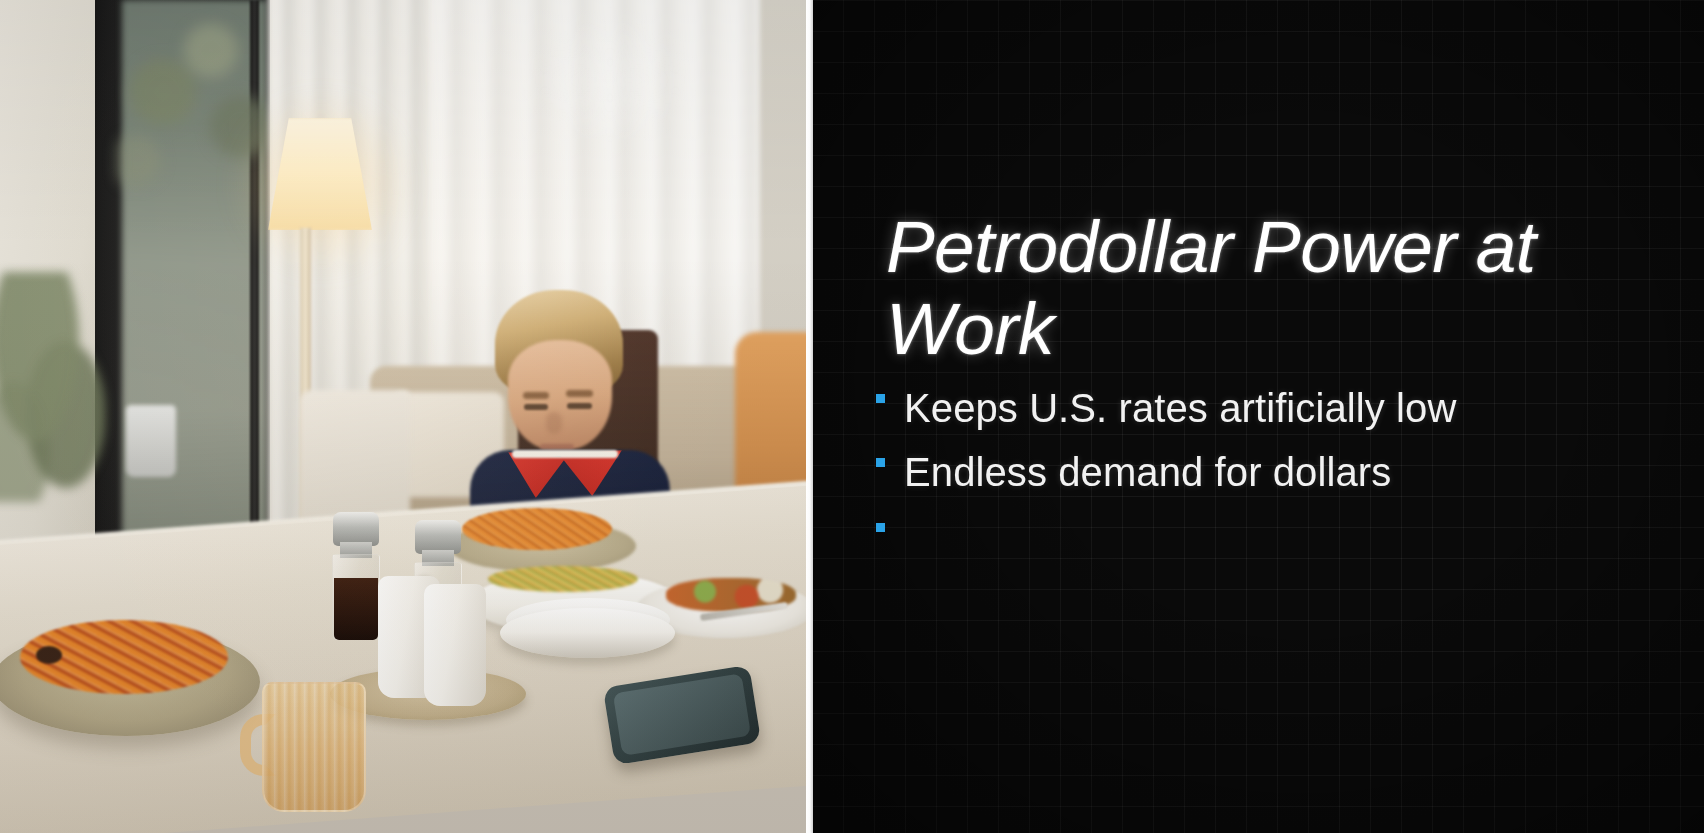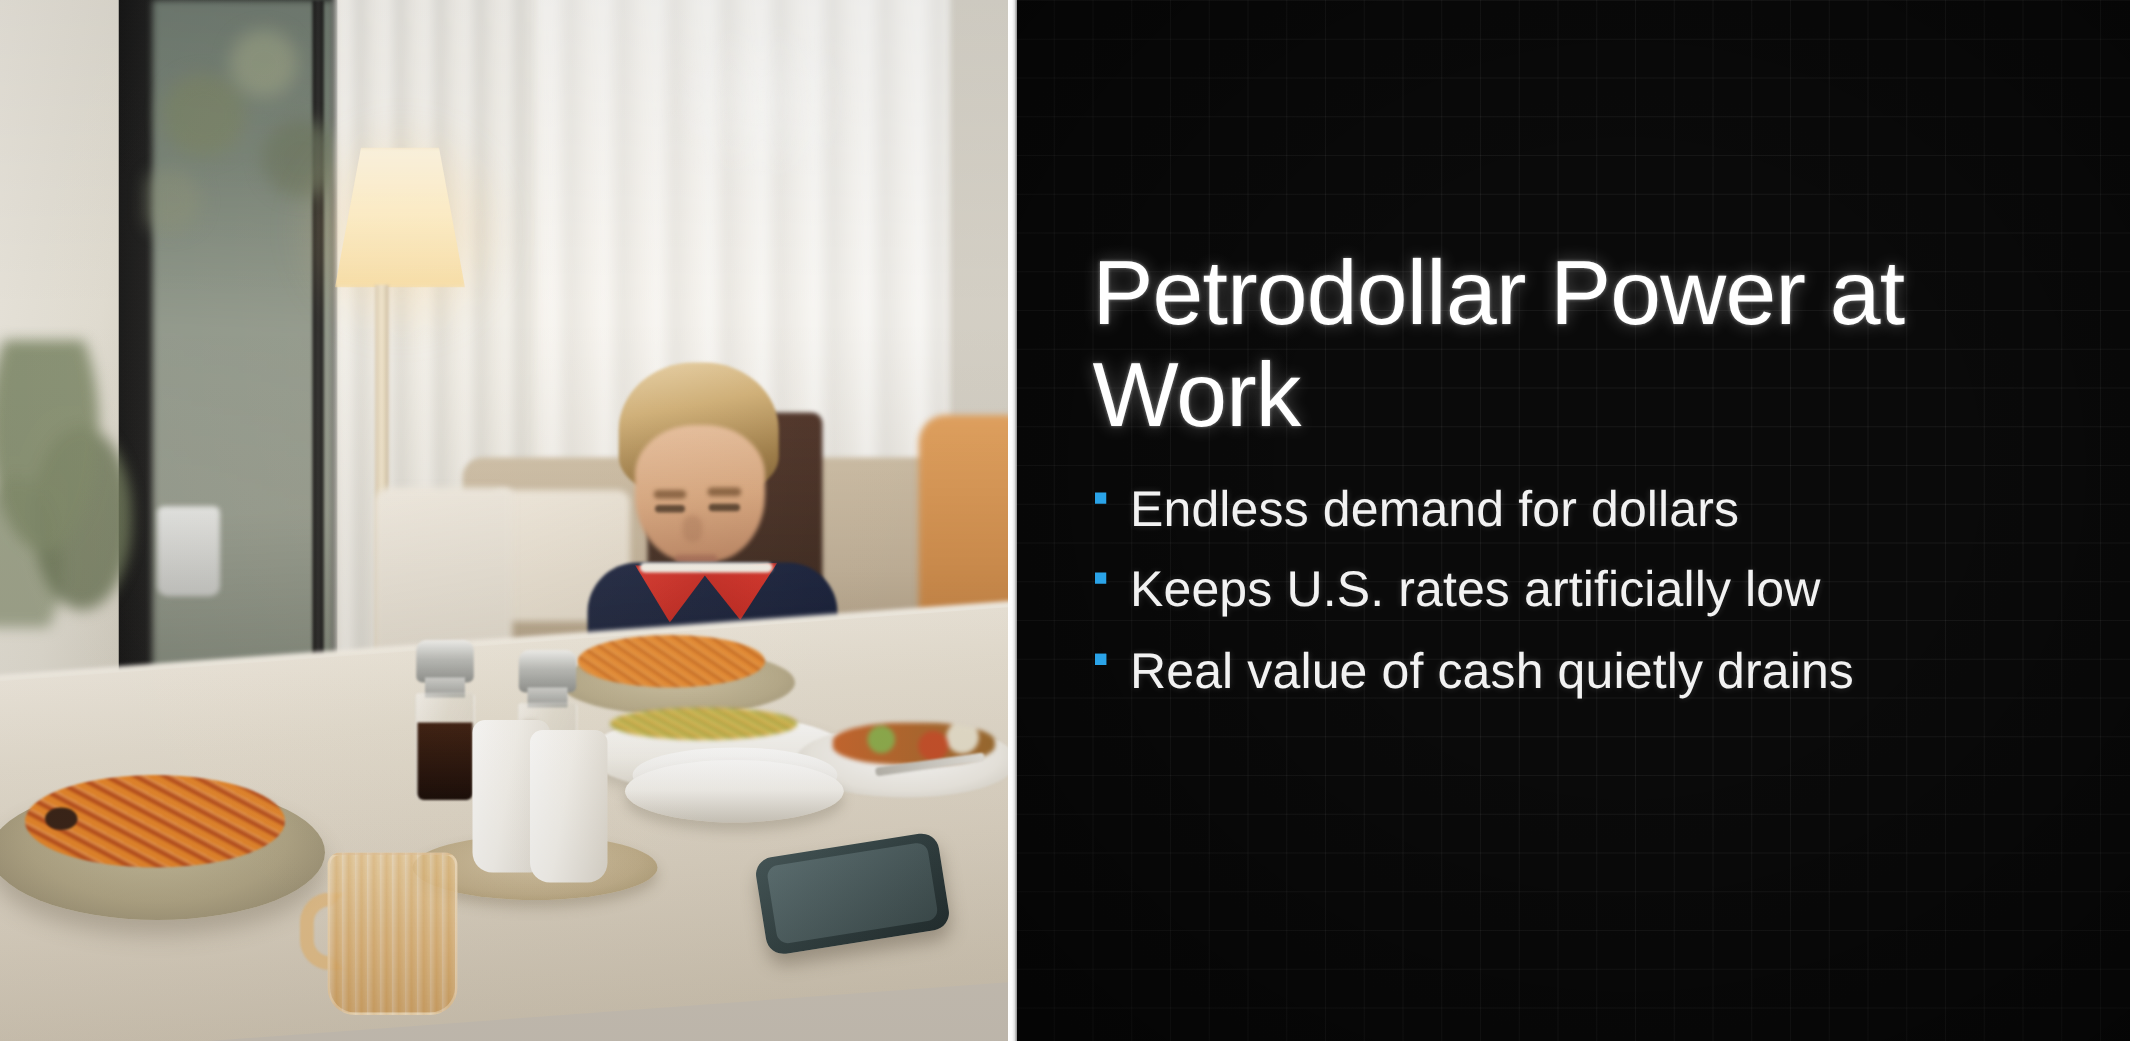--- a/index.html
+++ b/index.html
@@ -446,27 +446,28 @@
     top: 0;
     width: 790px;
     height: 833px;
   }
 
   .slide-title {
     position: absolute;
     left: 0;
     top: 190px;
     width: 760px;
-    margin: 4px;
+    margin: 16px;
     font-size: 73px;
     font-weight: 400;
     line-height: 1.12;
     letter-spacing: -0.6px;
     color: #ffffff;
     text-shadow: 0 0 14px rgba(255,255,255,0.30), 0 0 3px rgba(255,255,255,0.45);
+    font-style: italic;
   }
 
   .bullet-list {
     position: absolute;
     left: 4px;
     top: 385px;
     width: 780px;
     list-style: none;
     margin: 0;
     padding: 0;
@@ -596,31 +597,30 @@
     <div class="grid-overlay"></div>
     <div class="vignette"></div>
 
     <div class="content-inner">
 
       <h1 class="slide-title">Petrodollar Power at Work</h1>
 
       <ul class="bullet-list">
         <li class="bullet-item">
           <span class="bullet-marker"></span>
-          <span>Endless demand for dollars</span>
+          <span>Keeps U.S. rates artificially low</span>
         </li>
         <li class="bullet-item">
           <span class="bullet-marker"></span>
-          <span>Keeps U.S. rates artificially low</span>
+          <span>Endless demand for dollars</span>
         </li>
         <li class="bullet-item">
           <span class="bullet-marker"></span>
         </li>
         <li class="bullet-item">
           <span class="bullet-marker"></span>
-          <span>Real value of cash quietly drains</span>
         </li>
       </ul>
 
     </div>
   </div>
 
 </div>
 
 </body></html>

